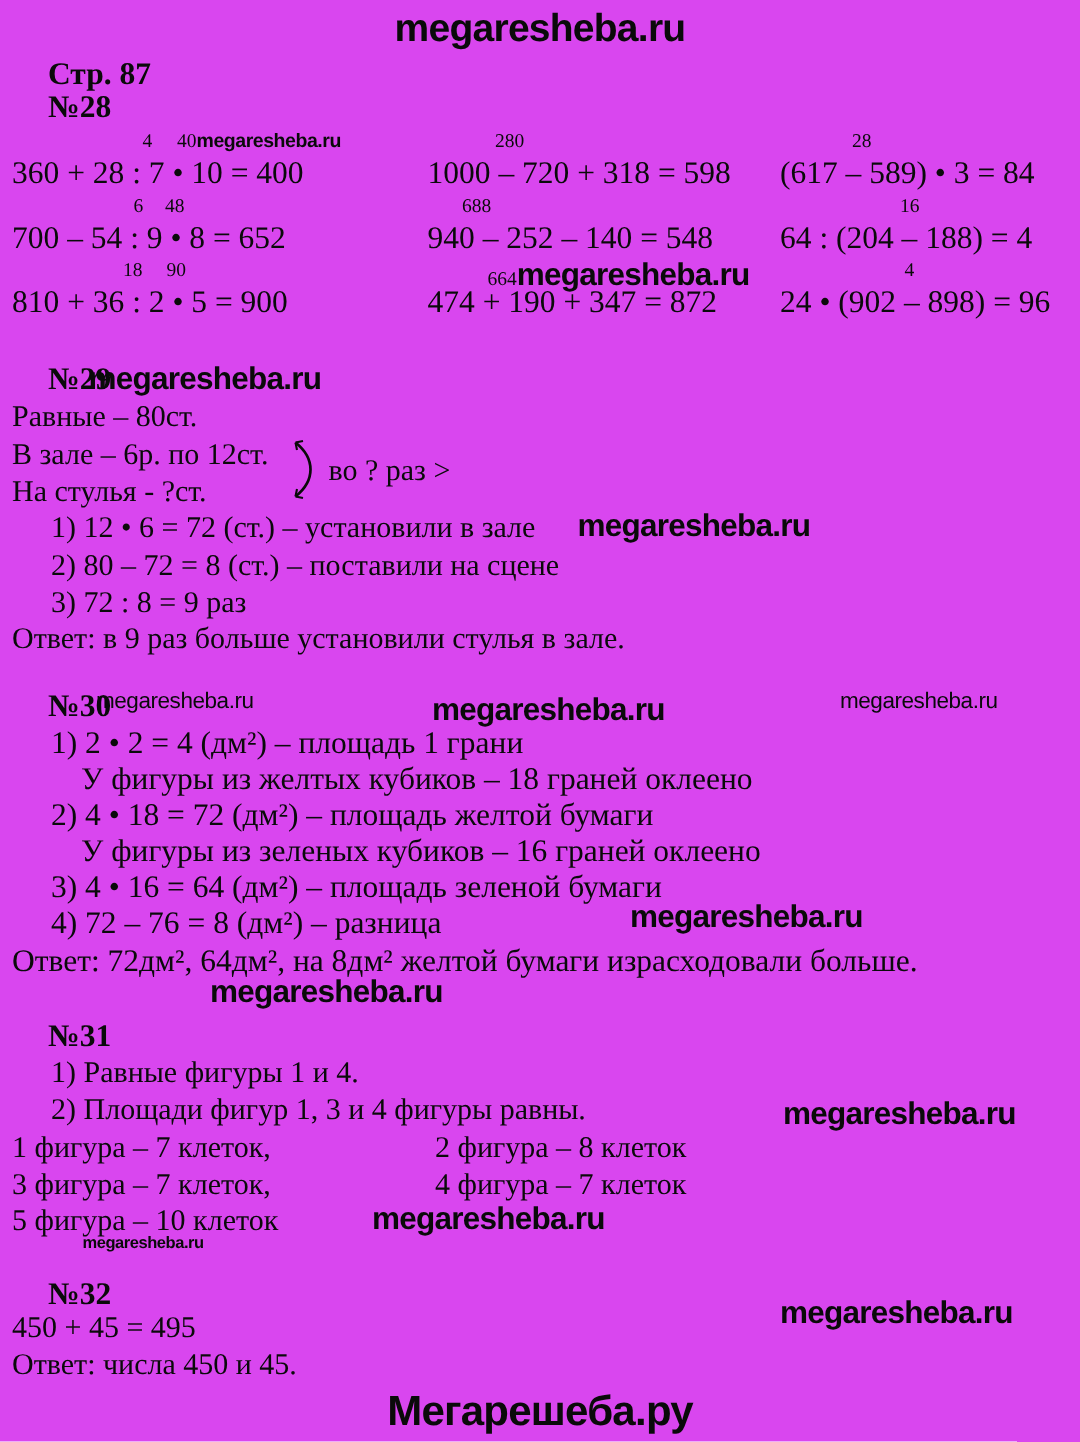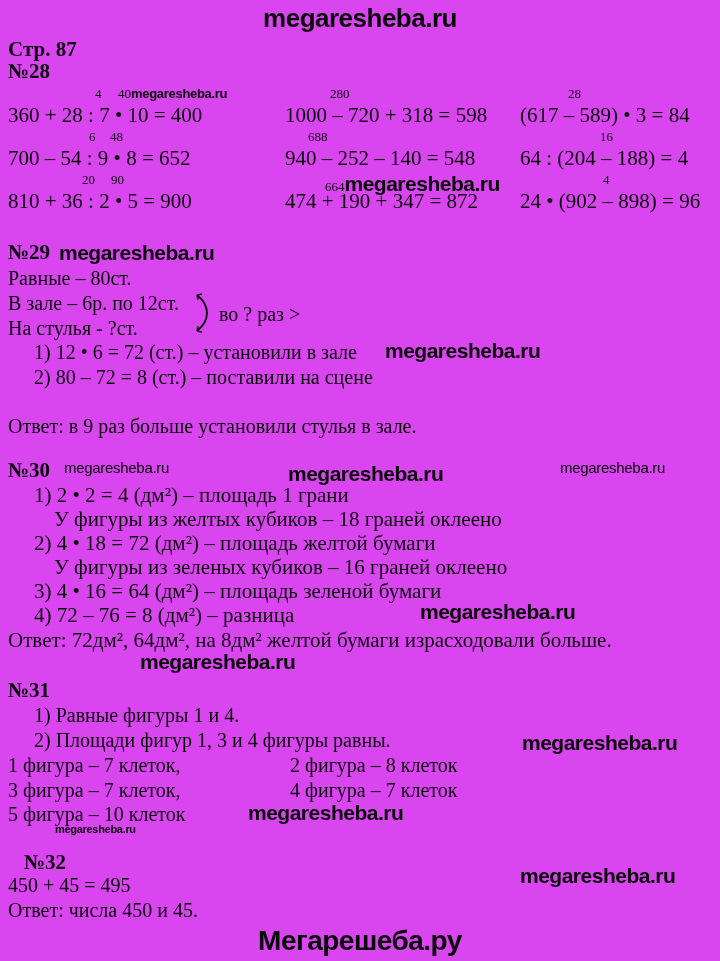--- a/index.html
+++ b/index.html
@@ -2,21 +2,21 @@
 <html><head>
 <meta charset="utf-8">
 <style>
   html,body{margin:0;padding:0;background:#fff;}
   .page{position:relative;width:720px;height:961px;background:#d946ef;overflow:hidden;
         font-family:"Liberation Serif","DejaVu Serif",serif;color:#0a0a0a;}
   .abs{position:absolute;white-space:nowrap;}
   
   .s20{font-size:20px;line-height:1.2;}
   .s21{font-size:21px;line-height:1.2;}
-  .bold{font-weight:bold;}
+  .bold{font-weight:bold;margin-left:24px;}
   
   .wm{font-family:"Liberation Sans","DejaVu Sans",sans-serif;font-weight:bold;color:#0a0a0a;}
   .wm26{font-size:26px;letter-spacing:-0.5px;}
   .wm21{font-size:21px;letter-spacing:-0.5px;}
   .wm15{font-size:15px;font-weight:normal;letter-spacing:-0.3px;}
   .wm13{font-size:13px;letter-spacing:-0.3px;}
   .wm11{font-size:11px;letter-spacing:-0.3px;}
   .wm28{font-size:28px;letter-spacing:-0.5px;}
   .center{left:0;width:720px;text-align:center;}
   
@@ -40,21 +40,21 @@
       <span class="hint" style="left:87px;">4</span>
       <span class="hint" style="left:110px;"><span>40</span><span class="wm wm13">megaresheba.ru</span></span>
     </div>
     <div class="ex">360 + 28 : 7 • 10 = 400</div>
     <div class="hl">
       <span class="hint" style="left:81px;">6</span>
       <span class="hint" style="left:102px;">48</span>
     </div>
     <div class="ex">700 – 54 : 9 • 8 = 652</div>
     <div class="hl">
-      <span class="hint" style="left:74px;">20</span>
+      <span class="hint" style="left:74px;">18</span>
       <span class="hint" style="left:103px;">90</span>
     </div>
     <div class="ex">810 + 36 : 2 • 5 = 900</div>
   </div>
 
   <div class="t28col" style="left:285px;">
     <div class="hl">
       <span class="hint" style="left:45px;">280</span>
     </div>
     <div class="ex">1000 – 720 + 318 = 598</div>
@@ -95,20 +95,21 @@
       <path d="M6 4 Q16 12 16 22 Q16 32 6 40" fill="none" stroke="#0a0a0a" stroke-width="1.8"></path>
       <path d="M6 4 l5 -1 M6 4 l1 5" fill="none" stroke="#0a0a0a" stroke-width="1.4"></path>
       <path d="M6 40 l5 1 M6 40 l1 -5" fill="none" stroke="#0a0a0a" stroke-width="1.4"></path>
     </svg>
   </span>
   <div class="abs s20" style="left:219px;top:302px;">во ? раз &gt;</div>
 
   <div class="abs s20" style="left:34px;top:340px;">1) 12 • 6 = 72 (ст.) – установили в зале</div>
   <div class="abs wm wm21" style="left:385px;top:339px;">megaresheba.ru</div>
   <div class="abs s20" style="left:34px;top:365px;">2) 80 – 72 = 8 (ст.) – поставили на сцене</div>
+  <div class="abs s20" style="left:34px;top:390px;">3) 72 : 8 = 9 раз</div>
   <div class="abs s20" style="left:8px;top:414px;">Ответ: в 9 раз больше установили стулья в зале.</div>
 
   <div class="abs s21 bold" style="left:8px;top:458px;">№30</div>
   <div class="abs wm wm15" style="left:64px;top:459px;">megaresheba.ru</div>
   <div class="abs wm wm21" style="left:288px;top:462px;">megaresheba.ru</div>
   <div class="abs wm wm15" style="left:560px;top:459px;">megaresheba.ru</div>
 
   <div class="abs s21" style="left:34px;top:483px;">1) 2 • 2 = 4 (дм²) – площадь 1 грани</div>
   <div class="abs s21" style="left:54px;top:507px;">У фигуры из желтых кубиков – 18 граней оклеено</div>
   <div class="abs s21" style="left:34px;top:531px;">2) 4 • 18 = 72 (дм²) – площадь желтой бумаги</div>
@@ -125,20 +126,20 @@
   <div class="abs wm wm21" style="left:522px;top:731px;">megaresheba.ru</div>
 
   <div class="abs s20" style="left:8px;top:753px;">1 фигура – 7 клеток,</div>
   <div class="abs s20" style="left:290px;top:753px;">2 фигура – 8 клеток</div>
   <div class="abs s20" style="left:8px;top:778px;">3 фигура – 7 клеток,</div>
   <div class="abs s20" style="left:290px;top:778px;">4 фигура – 7 клеток</div>
   <div class="abs s20" style="left:8px;top:802px;">5 фигура – 10 клеток</div>
   <div class="abs wm wm21" style="left:248px;top:801px;">megaresheba.ru</div>
   <div class="abs wm wm11" style="left:55px;top:823px;">megaresheba.ru</div>
 
-  <div class="abs s21 bold" style="left:24px;top:850px;">№32</div>
+  <div class="abs s21 bold" style="left:8px;top:850px;">№32</div>
   <div class="abs s20" style="left:8px;top:873px;">450 + 45 = 495</div>
   <div class="abs wm wm21" style="left:520px;top:864px;">megaresheba.ru</div>
   <div class="abs s20" style="left:8px;top:898px;">Ответ: числа 450 и 45.</div>
 
   <div class="abs center wm wm28" style="top:925px;">Мегарешеба.ру</div>
 
 </div>
 
 </body></html>

